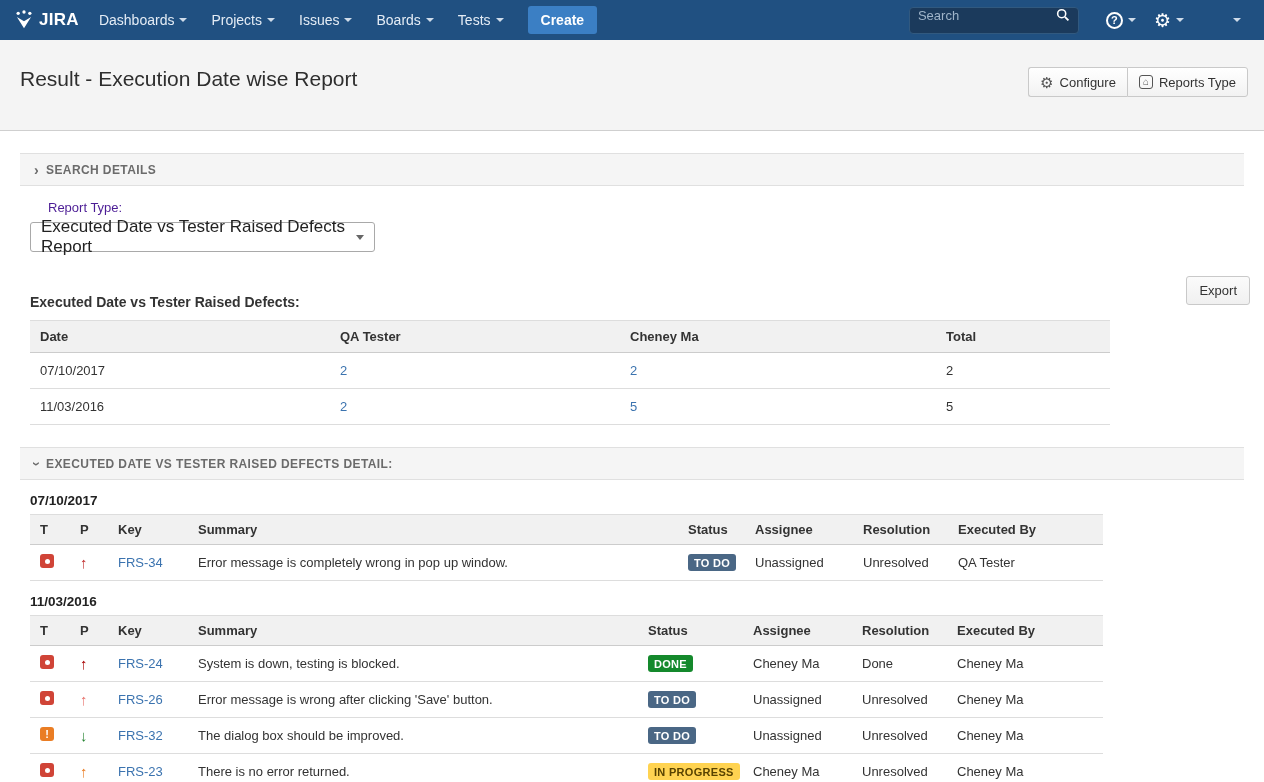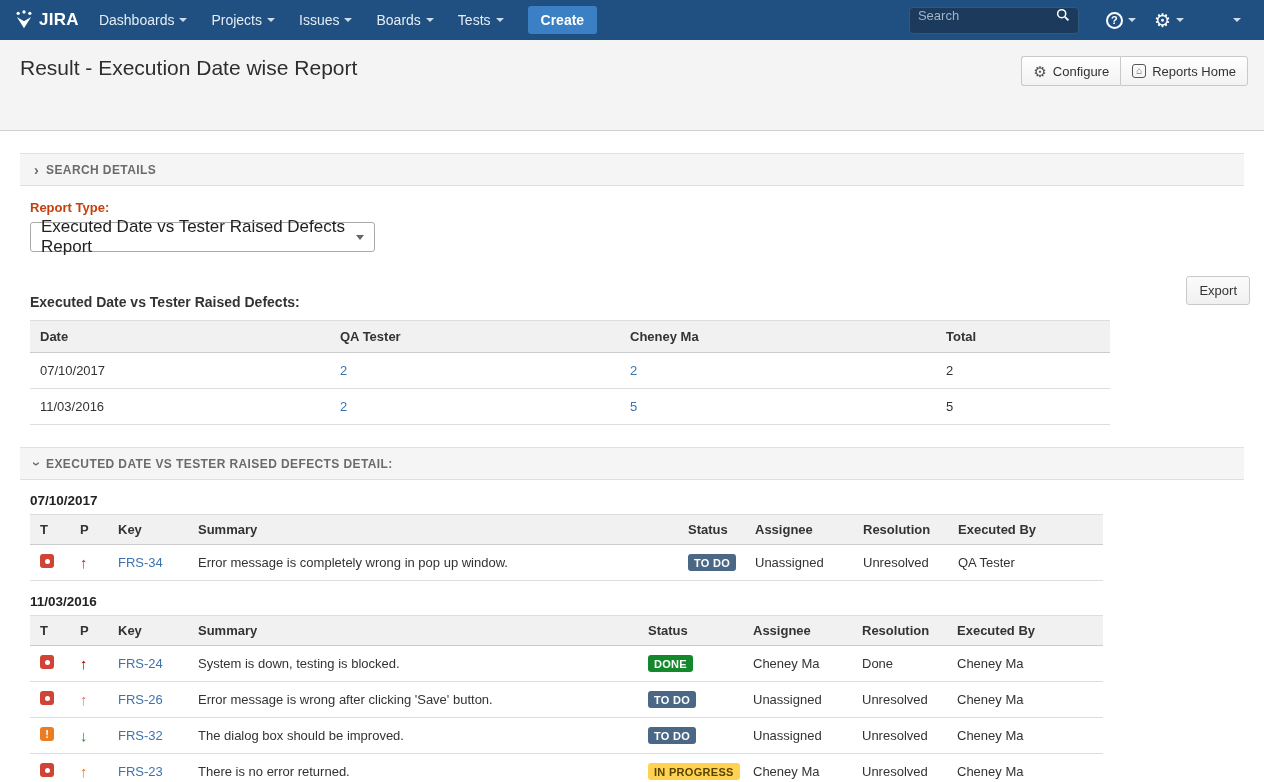--- a/index.html
+++ b/index.html
@@ -19,37 +19,37 @@
   .search-box input::placeholder { color:#9fb4c9; }
   .nav-icn { display:flex; align-items:center; margin:0 9px; cursor:pointer; }
   .help-circle { width:17px; height:17px; border:2px solid #fff; border-radius:50%; color:#fff; font-size:11px; font-weight:bold; display:flex; align-items:center; justify-content:center; }
   .gear-glyph { color:#fff; font-size:19px; line-height:1; }
   .avatar { width:26px; height:26px; border-radius:2px; background:
       radial-gradient(circle at 50% 34%, #4a3category 0, transparent 0),
       radial-gradient(circle at 50% 36%, #3c2a14 2.2px, #e9e9e9 2.6px 4.4px, #6d6d6d 4.8px 5.4px, transparent 5.8px),
       linear-gradient(#f2c200 0 62%, #3a6ea8 62% 100%); }
 
   
-  .page-header { height:91px; background:#f4f4f4; border-bottom:1px solid #cfcfcf; display:flex; align-items:flex-start; justify-content:space-between; padding:16px 16px 0 20px; }
+  .page-header { height:91px; background:#f4f4f4; border-bottom:1px solid #cfcfcf; display:flex; align-items:flex-start; justify-content:space-between; padding:27px 16px 0 20px; }
   .page-title { font-size:21px; font-weight:normal; color:#2e2e2e; }
   .btn-group { display:flex; }
   .btn { display:flex; align-items:center; gap:6px; background:linear-gradient(#ffffff,#f2f2f2); border:1px solid #c9c9c9; color:#333; font-size:13px; height:30px; padding:0 11px; cursor:pointer; }
   .btn-group .btn:first-child { border-radius:3px 0 0 3px; border-right:none; }
   .btn-group .btn:last-child { border-radius:0 3px 3px 0; }
   .btn .gear-sm { color:#555; font-size:15px; line-height:1; }
   .doc-home { width:14px; height:14px; border:1.5px solid #555; border-radius:3px; color:#555; font-size:10px; line-height:11px; text-align:center; font-weight:bold; }
 
   
   .content { padding:22px 20px 0 20px; }
   .section-bar { background:#f5f5f5; border:1px solid #e0e0e0; border-left:none; border-right:none; height:33px; display:flex; align-items:center; padding:0 14px; color:#6b6b6b; font-size:12px; font-weight:bold; letter-spacing:.4px; cursor:pointer; }
   .chev { color:#6b6b6b; font-size:14px; font-weight:bold; margin-right:7px; display:inline-block; }
   .chev.down { transform:rotate(90deg); }
 
   .report-type { padding:14px 0 0 10px; }
-  .field-label { font-size:13px; font-weight:bold; color:#c2410c; }
+  .field-label { font-size:13px; font-weight:normal; color:#4c1d95;margin-left:18px; }
   .select { margin-top:7px; width:345px; height:30px; border:1px solid #a9a9a9; border-radius:3px; background:#fff; display:flex; align-items:center; justify-content:space-between; padding:0 10px; font-size:17px; color:#222; cursor:pointer; }
   .select .caret2 { width:0; height:0; border-left:4px solid transparent; border-right:4px solid transparent; border-top:5px solid #666; }
 
   .summary-wrap { position:relative; margin-top:42px; }
   .export-btn { position:absolute; right:-6px; top:-18px; background:linear-gradient(#fbfbfb,#f0f0f0); border:1px solid #c9c9c9; border-radius:3px; height:29px; padding:0 12px; font-size:13px; color:#333; cursor:pointer; }
   .summary-title { font-size:14px; font-weight:bold; color:#333; margin:0 0 10px 10px; }
   table { border-collapse:collapse; table-layout:fixed; font-size:13px; color:#333; }
   .summary-table { width:1080px; margin-left:10px; }
   th { text-align:left; font-weight:bold; background:#f1f1f1; border-top:1px solid #ddd; border-bottom:1px solid #ccc; padding:8px 10px; font-size:13px; }
   td { border-bottom:1px solid #ddd; padding:10px 10px; }
@@ -137,21 +137,21 @@
 
 <div class="page-header">
   <h1 class="page-title">Result - Execution Date wise Report</h1>
   <div class="btn-group">
     <button class="btn">
       <span class="gear-sm">⚙</span>
       <span>Configure</span>
     </button>
     <button class="btn">
       <span class="doc-home">⌂</span>
-      <span>Reports Home</span>
+      <span>Reports Type</span>
     </button>
   </div>
 </div>
 
 <div class="content">
 
   <div class="section-bar">
     <span class="chev">›</span>
     <span>SEARCH DETAILS</span>
   </div>

